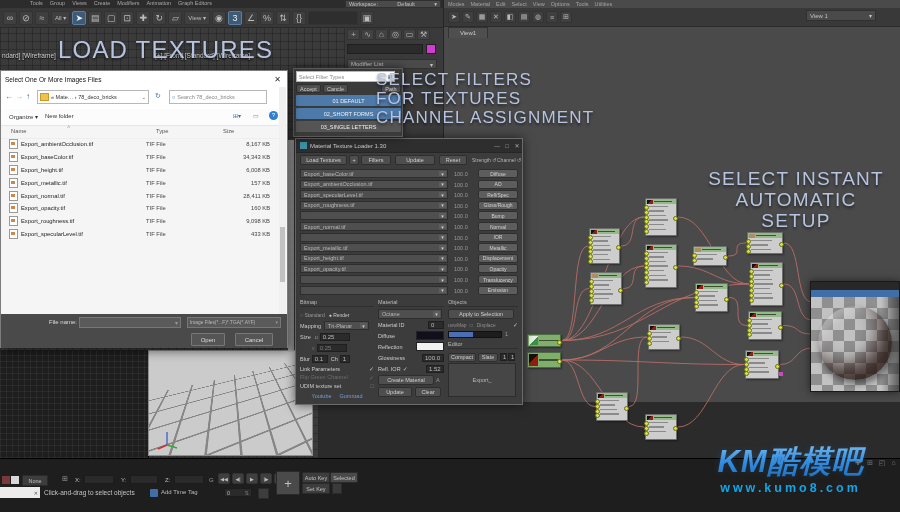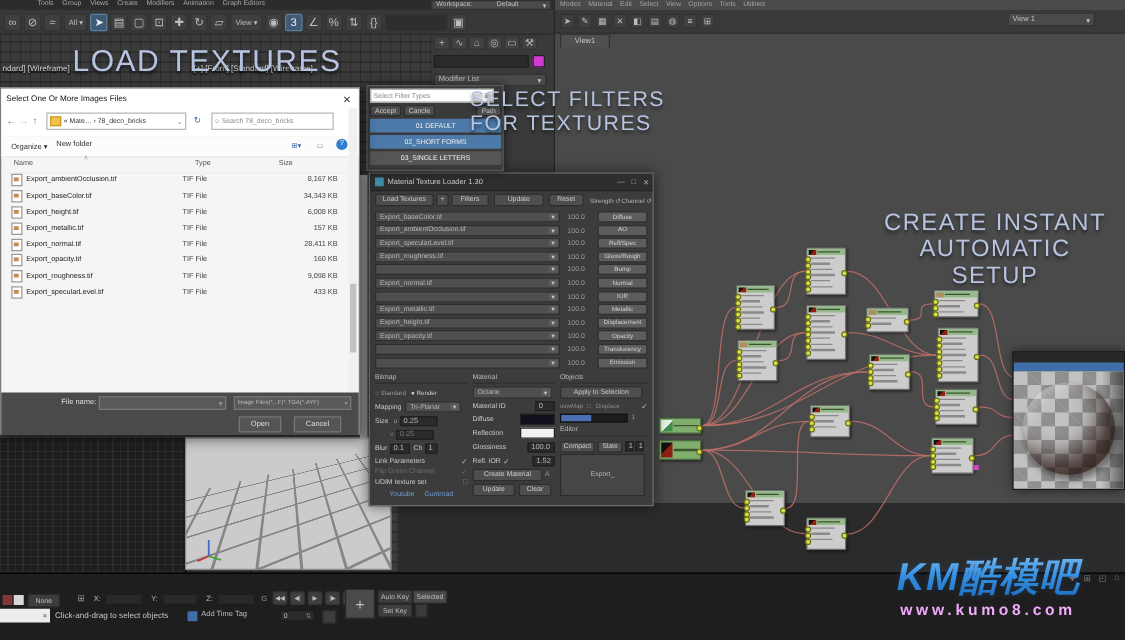--- a/index.html
+++ b/index.html
@@ -103,21 +103,21 @@
   .ovl{position:absolute;color:#b7c4e1;letter-spacing:1.2px;text-shadow:0 2px 3px rgba(0,0,0,.55);font-weight:400;}
   
   #bottom-bar{left:0;top:458px;width:900px;height:54px;background:#1e1e1e;border-top:1px solid #000;font-size:6px;color:#bbb;}
   .bbtn{position:absolute;background:#3d3d3d;border:1px solid #2a2a2a;border-radius:1px;display:flex;align-items:center;justify-content:center;color:#c2c2c2;font-size:5.5px;}
   .bfld{position:absolute;background:#2a2a2a;border:1px solid #1c1c1c;color:#bbb;font-size:5.5px;display:flex;align-items:center;padding:0 2px;box-sizing:border-box;}
   
   #watermark{left:688px;top:441px;width:205px;text-align:center;z-index:60;}
   #wm-logo{font-size:31px;font-weight:bold;font-style:italic;letter-spacing:1px;
     background:linear-gradient(180deg,#8ecdf8 0%,#3c96e8 45%,#1565b5 100%);
     -webkit-background-clip:text;background-clip:text;color:transparent;text-shadow:0 0 6px rgba(40,120,200,.25);}
-  #wm-url{font-size:12.5px;font-weight:bold;letter-spacing:3px;color:#f0abfc;margin-top:-2px;}
+  #wm-url{font-size:12.5px;font-weight:bold;letter-spacing:3px;color:#0ea5e9;margin-top:-2px;}
   .gutter{left:288px;top:140px;width:6px;height:212px;background:#b9b9b9;opacity:.85;}
 </style>
 </head>
 <body>
 
 <div id="screen" class="nosel">
 
   <div id="menubar" class="abs">
     <span id="menu-items" style="margin-left:30px;"><span>Tools</span><span>Group</span><span>Views</span><span>Create</span><span>Modifiers</span><span>Animation</span><span>Graph Editors</span></span>
   </div>
@@ -981,23 +981,24 @@
       <div class="dbtn" style="left:234px;top:19px;width:36px;height:11px;">
           <span>Cancel</span>
         </div>
     </div>
   </div>
 
   <div class="ovl" style="left:58px;top:36px;font-size:24px;">LOAD TEXTURES</div>
   <div class="ovl" style="left:376px;top:70px;font-size:17px;line-height:19px;">
     <div>SELECT FILTERS</div>
     <div>FOR TEXTURES</div>
+    <div>CHANNEL ASSIGNMENT</div>
   </div>
   <div class="ovl" style="left:700px;top:168px;width:192px;font-size:19px;line-height:21px;text-align:center;">
-    <div>CREATE INSTANT</div>
+    <div>SELECT INSTANT</div>
     <div>AUTOMATIC SETUP</div>
   </div>
 
   <div id="bottom-bar" class="abs">
     <div class="abs" style="left:2px;top:17px;width:8px;height:8px;background:#7a3838;"></div>
     <div class="abs" style="left:11px;top:17px;width:8px;height:8px;background:#d8d8d8;"></div>
     <div class="bbtn" style="left:22px;top:16px;width:24px;height:9px;">
         <span>None</span>
       </div>
     <div class="abs" style="left:62px;top:16px;color:#999;font-size:7px;"><span>⊞</span></div>

